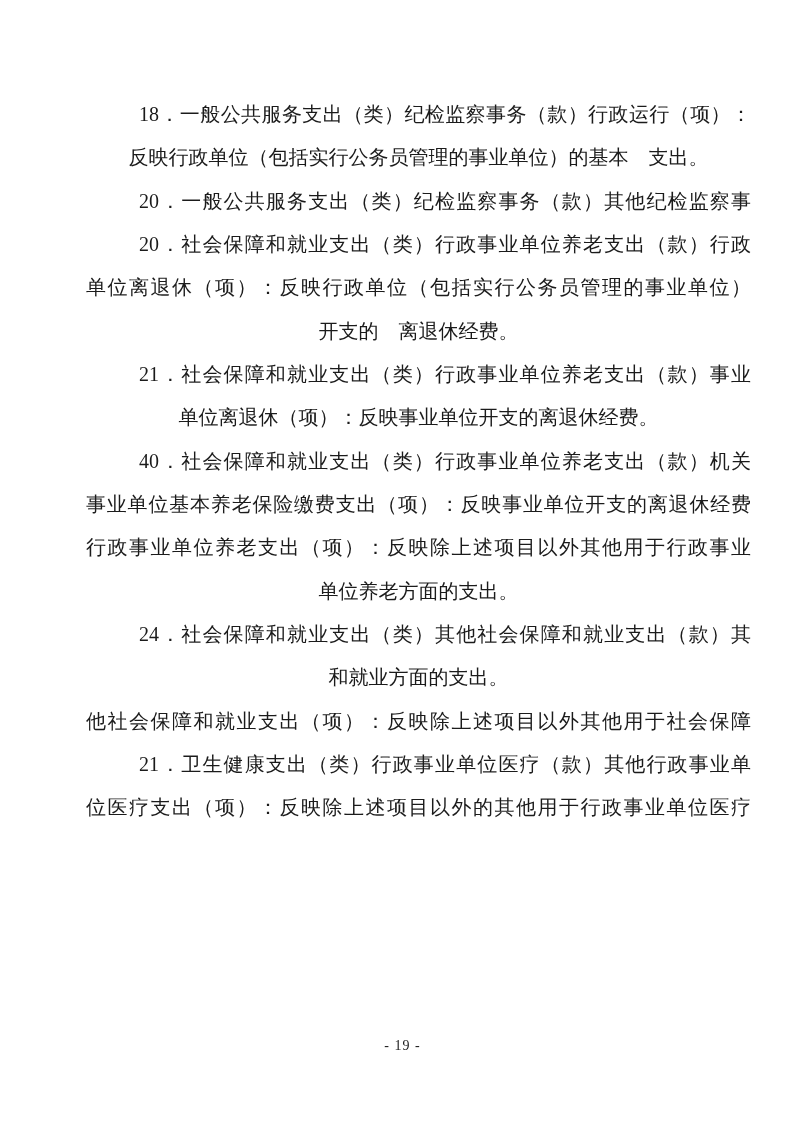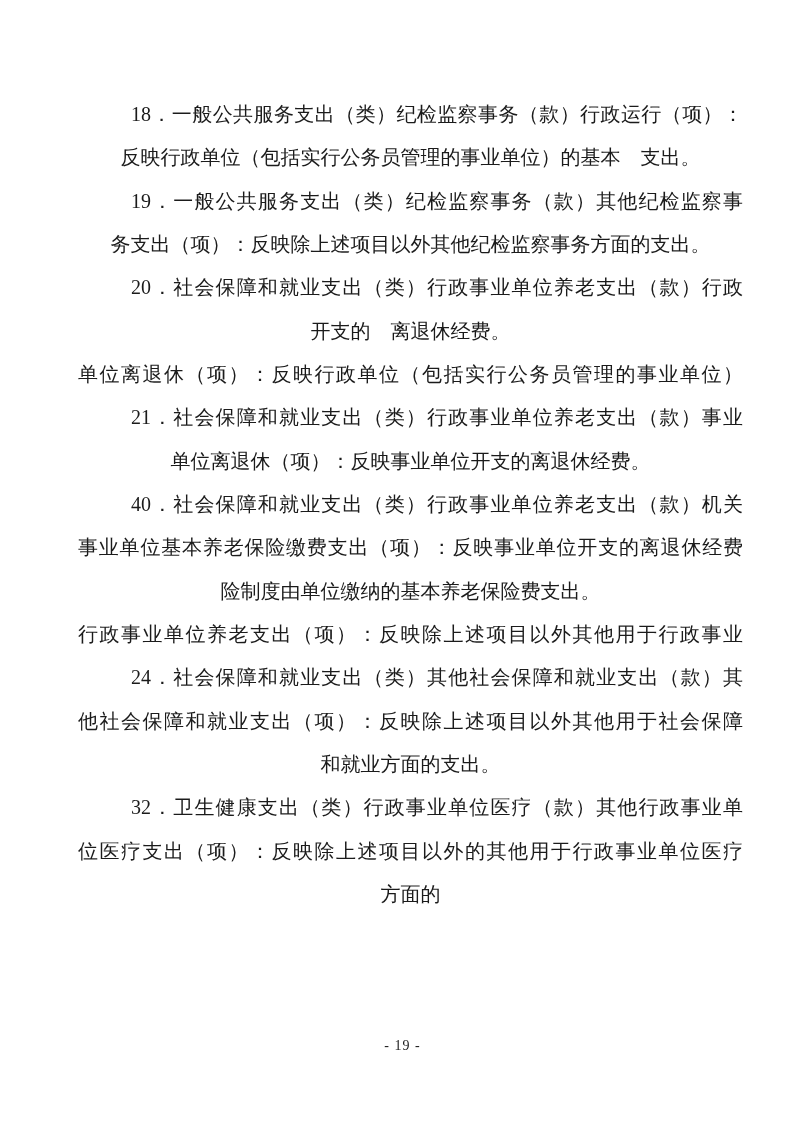--- a/index.html
+++ b/index.html
@@ -11,21 +11,21 @@
     position: relative;
     width: 793px;
     height: 1122px;
     background: #ffffff;
     overflow: hidden;
     font-family: "Liberation Serif", "DejaVu Serif", serif;
     color: #1b1b1b;
   }
   .text-block {
     position: absolute;
-    left: 78px;
+    left: 86px;
     top: 93px;
     width: 665px;
     font-size: 20px;
   }
   .line {
     height: 43.33px;
     line-height: 43.33px;
     text-align: center;
     white-space: normal;
     overflow: visible;
@@ -52,32 +52,30 @@
     padding-left: 12px;
   }
 </style>
 </head>
 <body>
 
 <div class="page">
   <main class="text-block">
       <div class="line indent fill">18．一般公共服务支出（类）纪检监察事务（款）行政运行（项）：</div>
       <div class="line">反映行政单位（包括实行公务员管理的事业单位）的基本　支出。</div>
-      <div class="line indent fill">19．一般公共服务支出（类）纪检监察事务（款）其他纪检监察事</div>
-      <div class="line">务支出（项）：反映除上述项目以外其他纪检监察事务方面的支出。</div>
+      <div class="line indent fill">20．一般公共服务支出（类）纪检监察事务（款）其他纪检监察事</div>
       <div class="line indent fill">20．社会保障和就业支出（类）行政事业单位养老支出（款）行政</div>
+      <div class="line fill">单位离退休（项）：反映行政单位（包括实行公务员管理的事业单位）</div>
       <div class="line">开支的　离退休经费。</div>
-      <div class="line fill">单位离退休（项）：反映行政单位（包括实行公务员管理的事业单位）</div>
       <div class="line indent fill">21．社会保障和就业支出（类）行政事业单位养老支出（款）事业</div>
       <div class="line">单位离退休（项）：反映事业单位开支的离退休经费。</div>
       <div class="line indent fill">40．社会保障和就业支出（类）行政事业单位养老支出（款）机关</div>
       <div class="line fill">事业单位基本养老保险缴费支出（项）：反映事业单位开支的离退休经费</div>
-      <div class="line">险制度由单位缴纳的基本养老保险费支出。</div>
       <div class="line fill">行政事业单位养老支出（项）：反映除上述项目以外其他用于行政事业</div>
+      <div class="line">单位养老方面的支出。</div>
       <div class="line indent fill">24．社会保障和就业支出（类）其他社会保障和就业支出（款）其</div>
+      <div class="line">和就业方面的支出。</div>
       <div class="line fill">他社会保障和就业支出（项）：反映除上述项目以外其他用于社会保障</div>
-      <div class="line">和就业方面的支出。</div>
-      <div class="line indent fill">32．卫生健康支出（类）行政事业单位医疗（款）其他行政事业单</div>
+      <div class="line indent fill">21．卫生健康支出（类）行政事业单位医疗（款）其他行政事业单</div>
       <div class="line fill">位医疗支出（项）：反映除上述项目以外的其他用于行政事业单位医疗</div>
-      <div class="line">方面的</div>
     </main>
   <footer class="page-number">- 19 -</footer>
 </div>
 
 </body></html>

